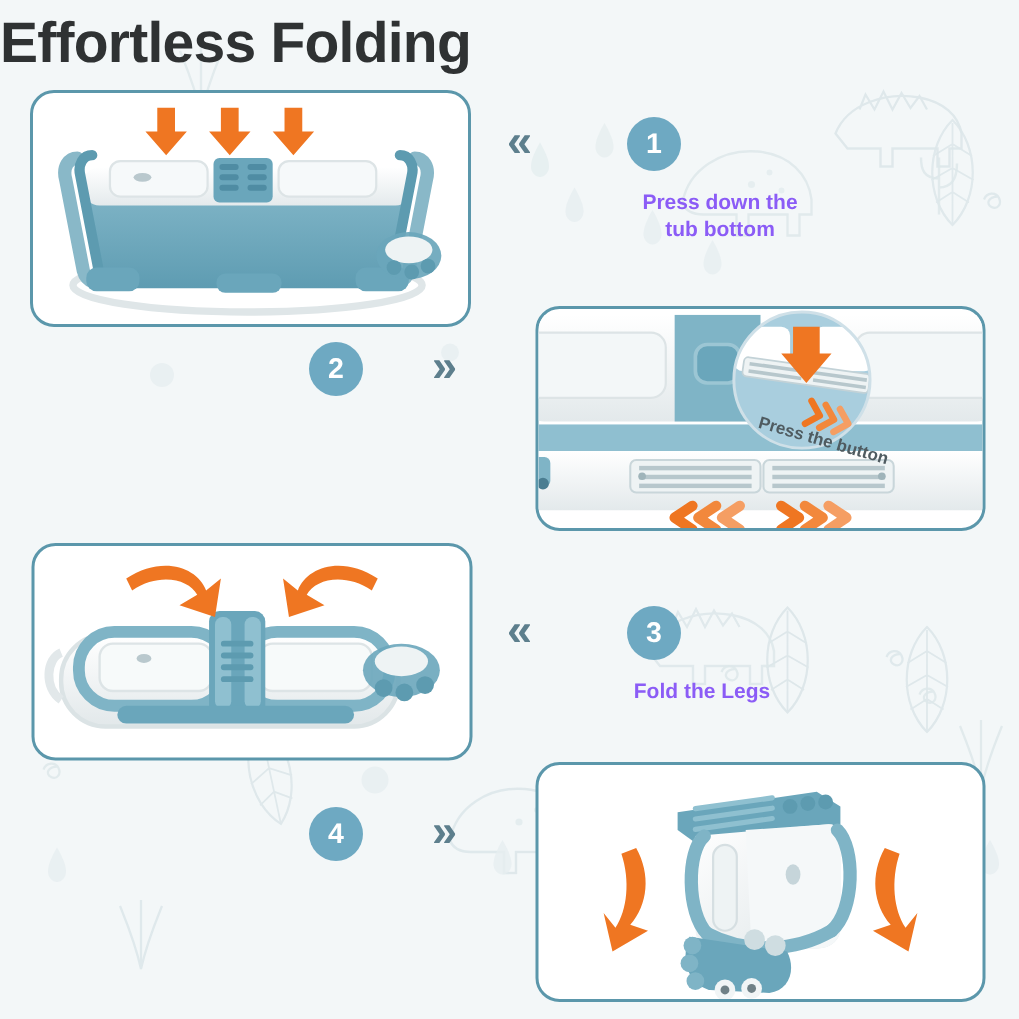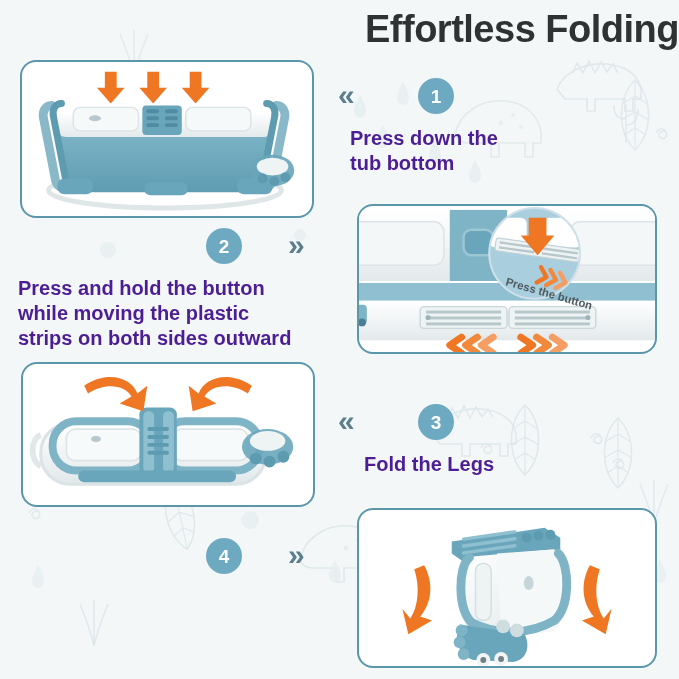--- a/index.html
+++ b/index.html
@@ -18,21 +18,21 @@
     z-index: 0;
     pointer-events: none;
   }
 
   
   #page-title {
     position: absolute;
     top: 8px;
     left: 0;
     width: 679px;
-    text-align: right;
+    text-align: left;
     font-size: 38px;
     font-weight: bold;
     color: #2f3233;
     letter-spacing: -0.5px;
     z-index: 5;
   }
 
   
   .panel {
     position: absolute;
@@ -70,45 +70,45 @@
     position: absolute;
     color: #5d7f8d;
     font-size: 30px;
     font-weight: bold;
     line-height: 1;
     letter-spacing: -4px;
   }
 
   .step-text {
     position: absolute;
-    color: #4c1d95;
-    font-size: 20px;
+    color: #8b5cf6;
+    font-size: 14px;
     font-weight: bold;
     line-height: 1.26;
-    text-align: left;
+    text-align: center;
     white-space: pre-line;
   }
 
   
   #step-1 { left: 330px; top: 78px; width: 349px; height: 110px; }
   #step-1 .badge { left: 88px; top: 0px; }
   #step-1 .chev  { left: 8px;  top: 2px; }
   #step-1 .step-text { left: 20px; top: 48px; width: 260px; }
 
   
   #step-2 { left: 0px; top: 228px; width: 349px; height: 125px; }
   #step-2 .badge { left: 206px; top: 0px; }
   #step-2 .chev  { left: 288px; top: 2px; }
   #step-2 .step-text { left: 18px; top: 48px; width: 320px; }
 
   
   #step-3 { left: 330px; top: 404px; width: 349px; height: 90px; }
   #step-3 .badge { left: 88px; top: 0px; }
   #step-3 .chev  { left: 8px;  top: 2px; }
-  #step-3 .step-text { left: 34px; top: 48px; width: 260px; }
+  #step-3 .step-text { left: 8px; top: 48px; width: 260px; }
 
   
   #step-4 { left: 0px; top: 538px; width: 349px; height: 90px; }
   #step-4 .badge { left: 206px; top: 0px; }
   #step-4 .chev  { left: 288px; top: 2px; }
   #step-4 .step-text { left: 10px; top: 48px; width: 330px; }
 </style>
 </head>
 <body>
 
@@ -432,23 +432,20 @@
 <div class="step-block" id="step-1">
   <div class="chev">«</div>
   <div class="badge">1</div>
   <div class="step-text">Press down the
 tub bottom</div>
 </div>
 
 <div class="step-block" id="step-2">
   <div class="badge">2</div>
   <div class="chev">»</div>
-  <div class="step-text">Press and hold the button
-while moving the plastic
-strips on both sides outward</div>
 </div>
 
 <div class="step-block" id="step-3">
   <div class="chev">«</div>
   <div class="badge">3</div>
   <div class="step-text">Fold the Legs</div>
 </div>
 
 <div class="step-block" id="step-4">
   <div class="badge">4</div>

